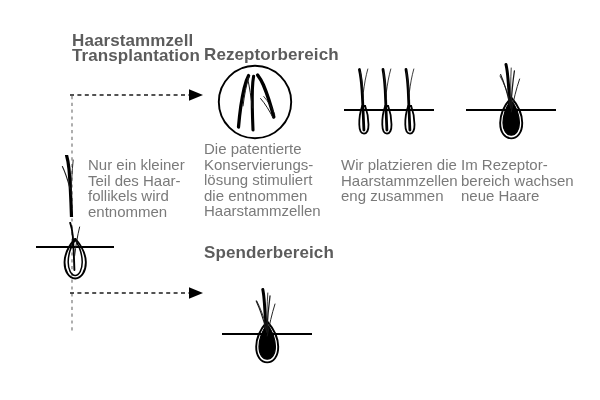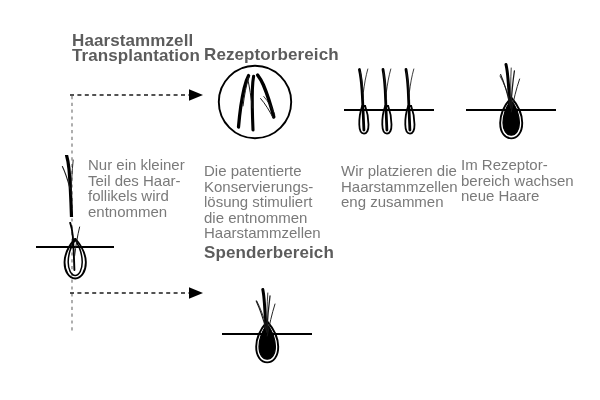--- a/index.html
+++ b/index.html
@@ -39,22 +39,22 @@
     position: absolute;
   }
   .art svg { display: block; }
 
   
   #h-transplant { left: 72px;  top: 33px;  width: 130px; }
   #h-rezeptor   { left: 204px; top: 47px;  width: 130px; }
   #h-spender    { left: 204px; top: 245px; width: 130px; }
 
   #t-col1 { left: 88px;  top: 157px; width: 100px; }
-  #t-col2 { left: 204px; top: 163px; width: 120px; }
-  #t-col3 { left: 341px; top: 163px; width: 120px; }
+  #t-col2 { left: 204px; top: 141px; width: 120px; }
+  #t-col3 { left: 341px; top: 157px; width: 120px; }
   #t-col4 { left: 461px; top: 157px; width: 115px; }
   #t-bottom { left: 341px; top: 326px; width: 230px; }
 
   #art-circle    { left: 216px; top: 62px; }
   #art-three     { left: 344px; top: 62px; }
   #art-bulb-top  { left: 466px; top: 62px; }
   #art-hair-ext  { left: 56px;  top: 155px; }
   #art-follicle  { left: 36px;  top: 222px; }
   #art-bulb-bot  { left: 222px; top: 288px; }
 

